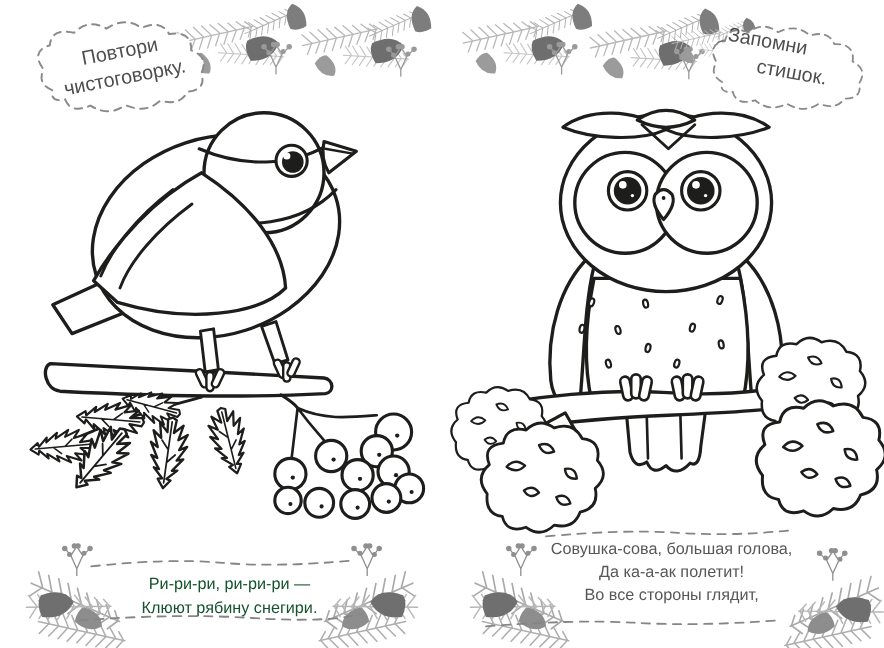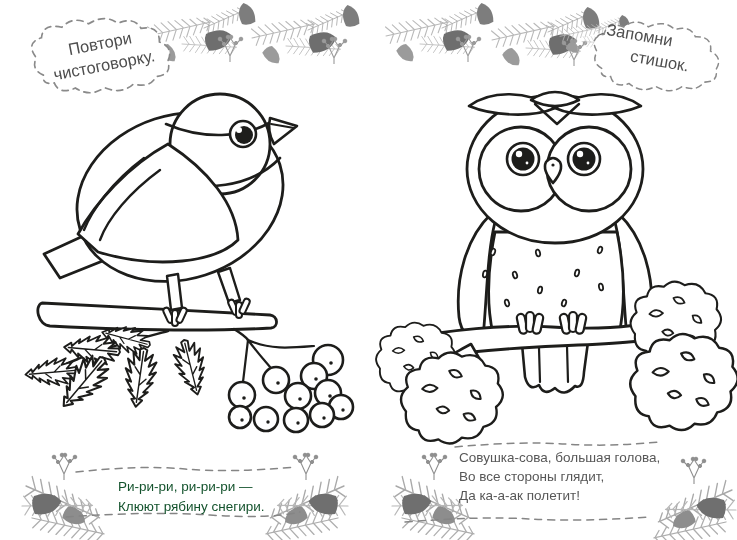--- a/index.html
+++ b/index.html
@@ -1,21 +1,21 @@
 <!DOCTYPE html>
 <html><head>
 <meta charset="utf-8">
 <style>
   html,body{margin:0;padding:0;background:#e8e8e8;}
   .page{
     position:relative;width:737px;height:540px;background:#ffffff;
     overflow:hidden;font-family:"Liberation Sans",sans-serif;
   }
   .art{position:absolute;left:0;top:0;}
-  .overlay{position:absolute;color:#555;}
+  .overlay{position:absolute;color:#555;text-align:center;}
   .bubble-text{
     left:36px;top:32px;width:132px;text-align:center;
     font-size:16.5px;line-height:22px;color:#4e4e4e;
     transform:rotate(-11deg);transform-origin:50% 50%;
   }
   .bubble-text-r{
     left:604px;top:28px;width:118px;text-align:left;
     font-size:16.5px;line-height:22px;color:#4e4e4e;
     transform:rotate(10deg);transform-origin:50% 50%;
   }
@@ -269,17 +269,17 @@
   <span class="line l2">стишок.</span>
 </div>
 
 <div class="overlay rhyme-text">
   <span class="line">Ри-ри-ри, ри-ри-ри —</span>
   <span class="line">Клюют рябину снегири.</span>
 </div>
 
 <div class="overlay poem-text">
   <span class="line">Совушка-сова, большая голова,</span>
+  <span class="line">Да ка-а-ак полетит!</span>
   <span class="line">Во все стороны глядит,</span>
-  <span class="line">Да ка-а-ак полетит!</span>
 </div>
 
 </div>
 
 </body></html>

